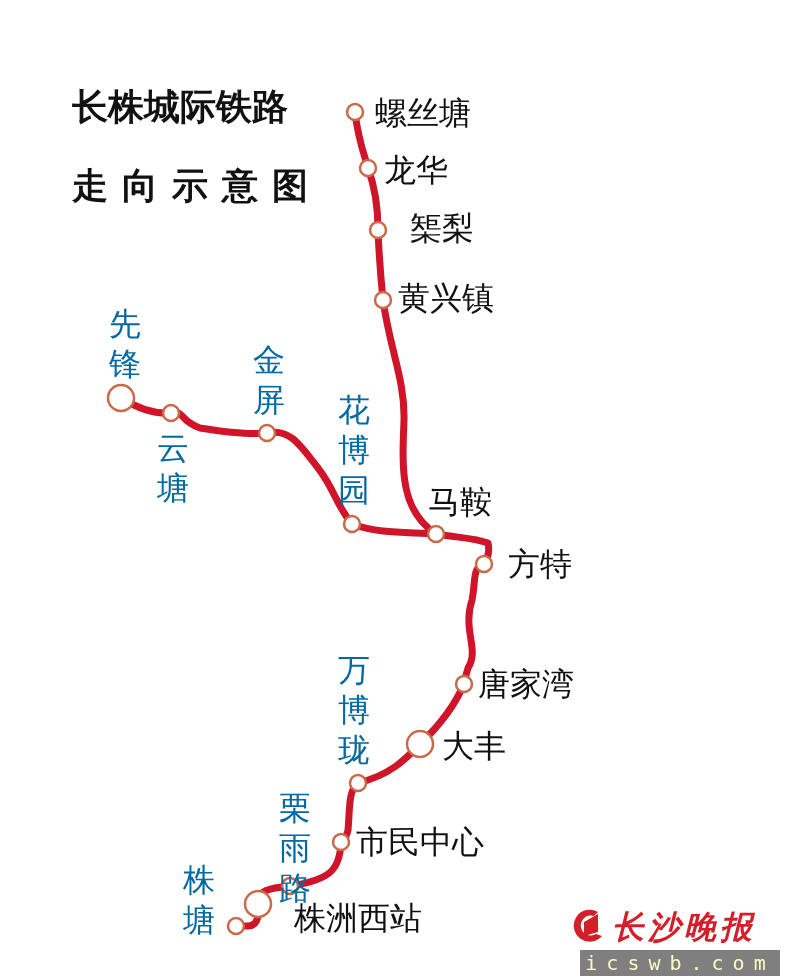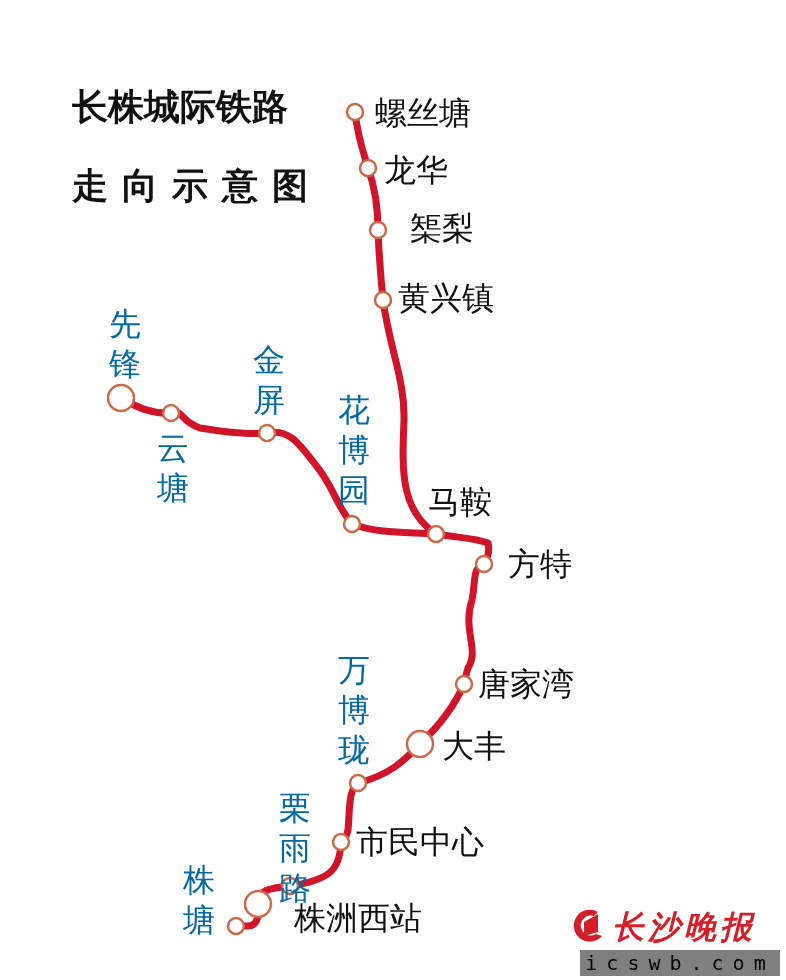--- a/index.html
+++ b/index.html
@@ -5,21 +5,21 @@
     html, body { margin: 0; padding: 0; background: #ffffff; }
     body { width: 786px; height: 980px; position: relative; overflow: hidden; font-family: "DejaVu Sans", sans-serif; }
     .title { position: absolute; left: 72px; font-weight: bold; font-size: 36px; color: #111; line-height: 1; white-space: nowrap; }
     .title1 { top: 92px; letter-spacing: 0px; font-family: Liberation Mono, monospace; }
     .title2 { top: 168px; letter-spacing: 14px; }
     svg.map { position: absolute; left: 0; top: 0; }
     .label { position: absolute; font-size: 32px; color: #111; line-height: 1; white-space: nowrap; }
     .vlabel { position: absolute; font-size: 32px; color: #0369a1; line-height: 40px; width: 36px; text-align: center; word-break: break-all; white-space: normal; }
     .logo { position: absolute; left: 568px; top: 906px; width: 210px; height: 70px; }
     .logo-name { position: absolute; left: 44px; top: 0px; font-family: Liberation Serif, serif; font-style: italic; font-weight: bold; font-size: 32px; color: #d31f2a; letter-spacing: 4px; white-space: nowrap; }
-    .logo-url { position: absolute; left: 12px; top: 44px; width: 200px; height: 26px; background: #7f7f7f; color: #000000; font-family: "DejaVu Sans Mono", monospace; font-size: 20px; letter-spacing: 9px; line-height: 26px; text-align: center; }
+    .logo-url { position: absolute; left: 12px; top: 44px; width: 200px; height: 26px; background: #7f7f7f; color: #fef9c3; font-family: "DejaVu Sans Mono", monospace; font-size: 20px; letter-spacing: 9px; line-height: 26px; text-align: center; }
   </style>
 </head>
 <body>
 
 <div class="title title1">长株城际铁路</div>
 <div class="title title2">走向示意图</div>
 
 <svg class="map" width="786" height="980" viewBox="0 0 786 980">
   <g fill="none" stroke="#d0152a" stroke-width="7" stroke-linecap="round" stroke-linejoin="round">
 

